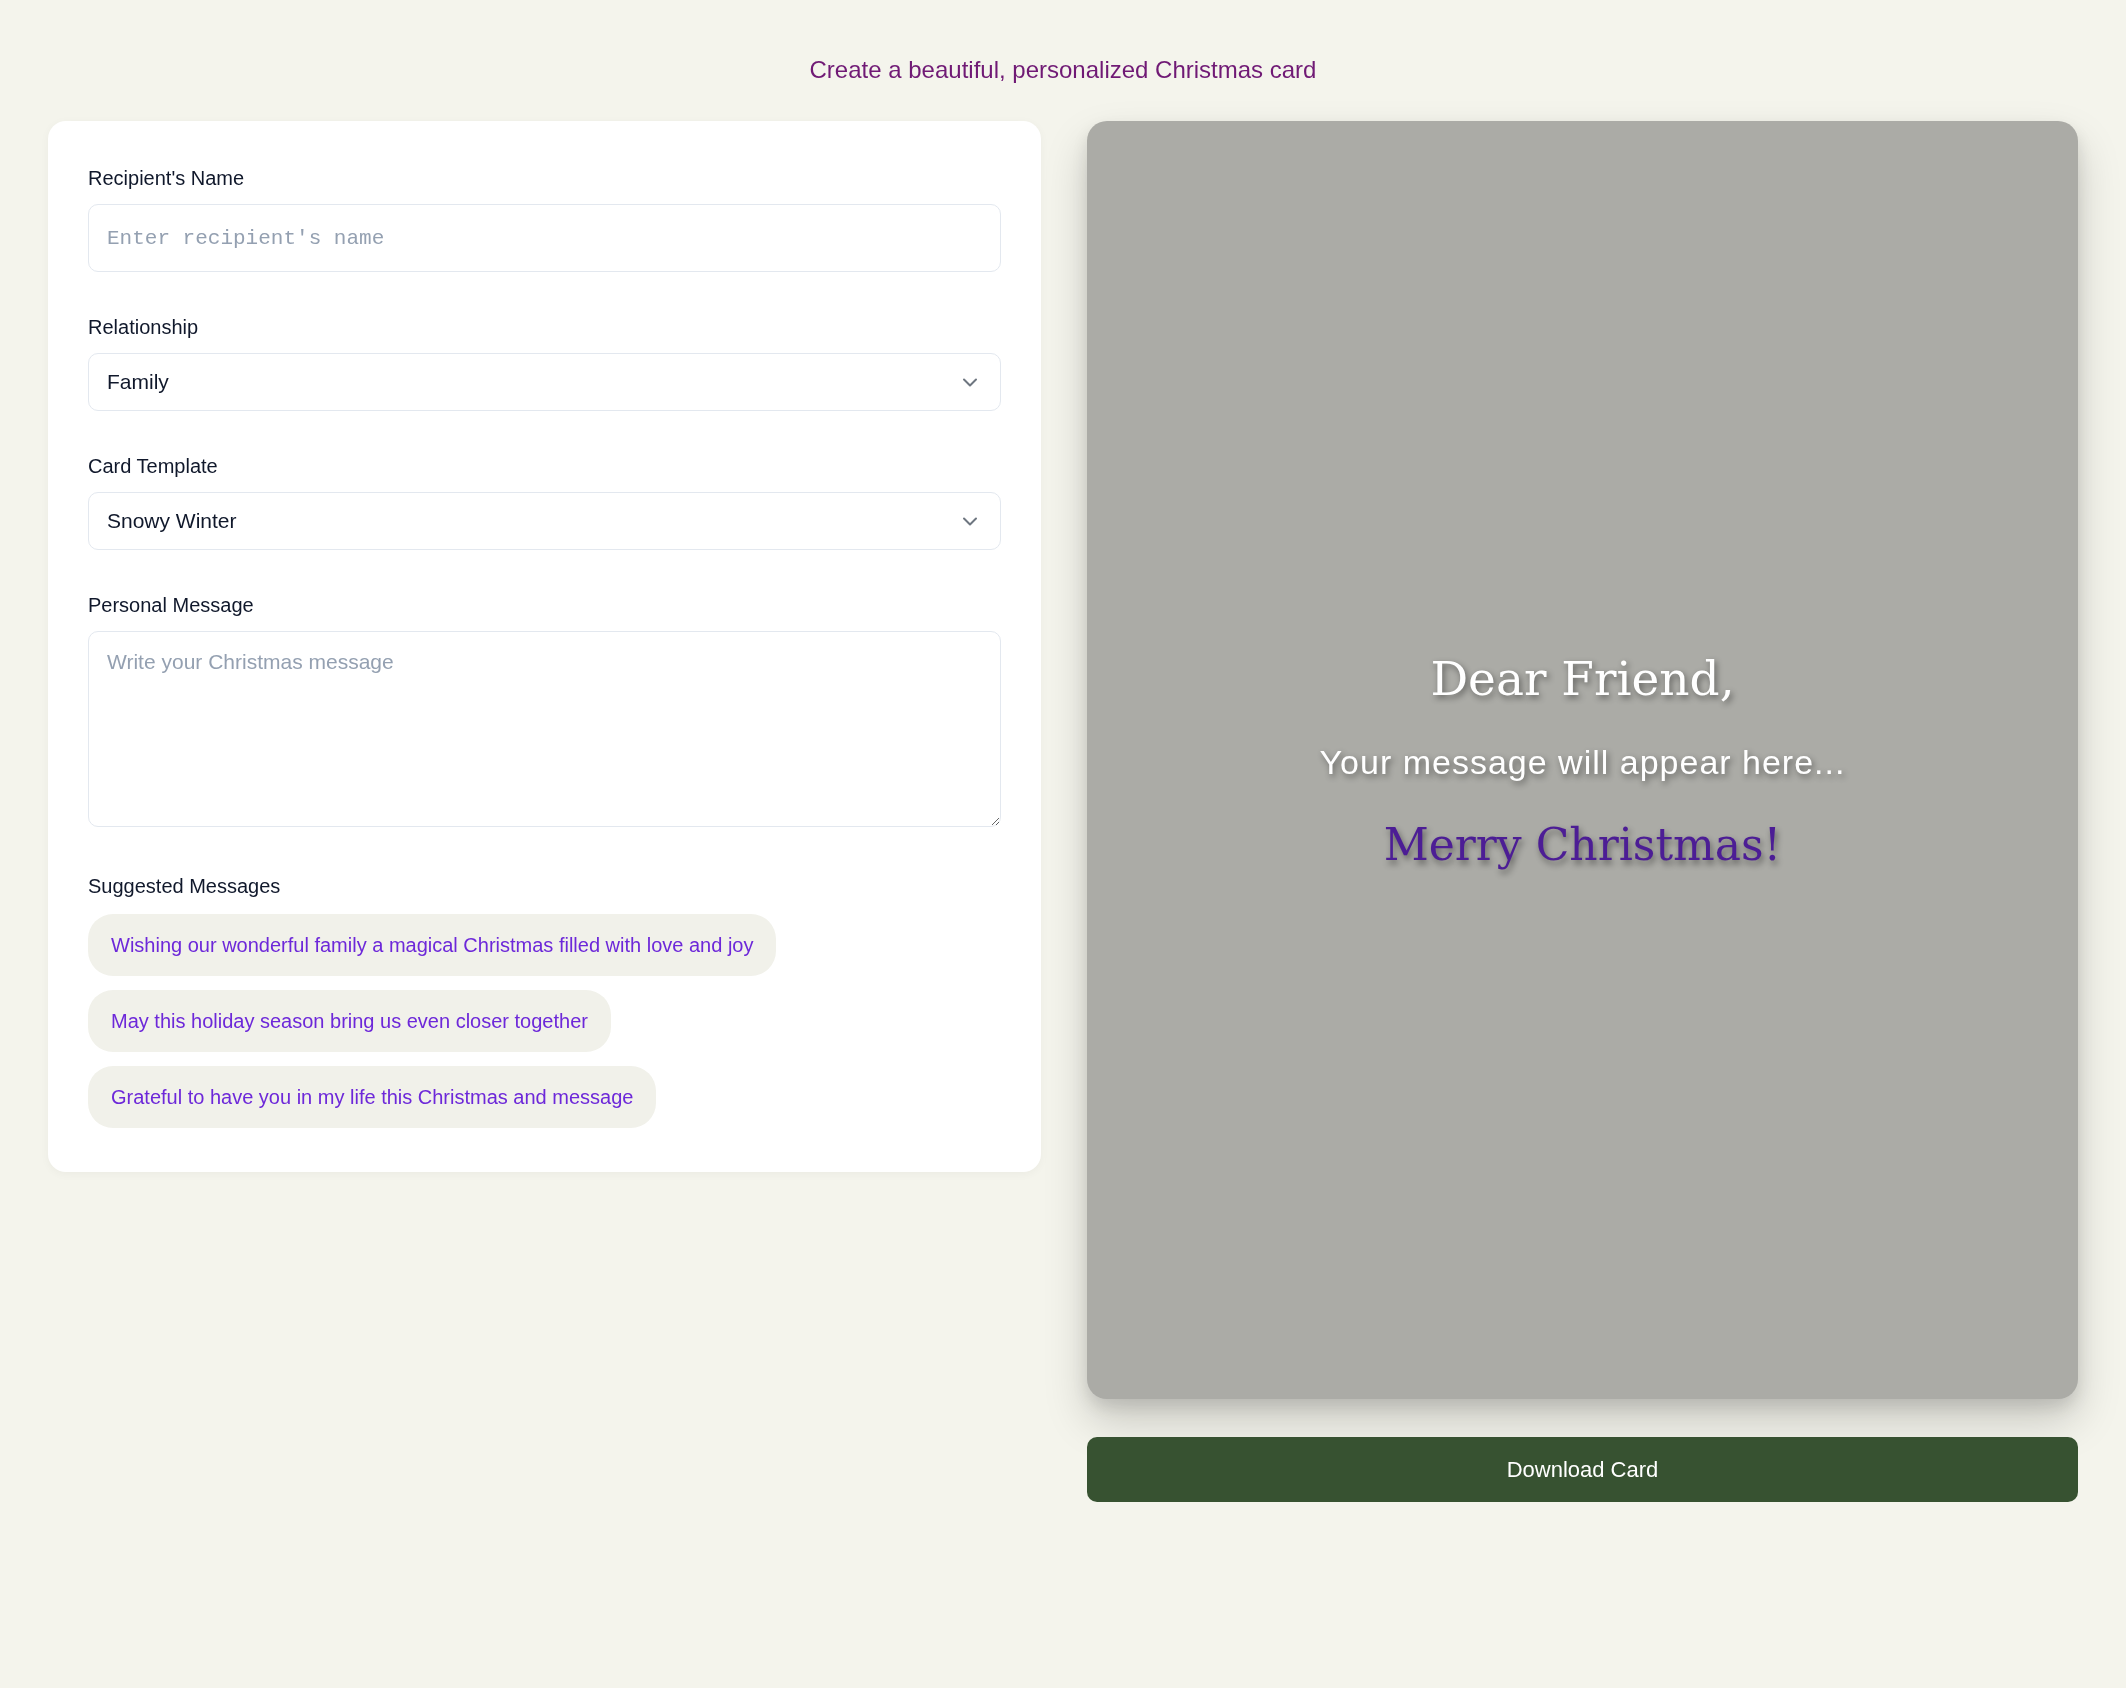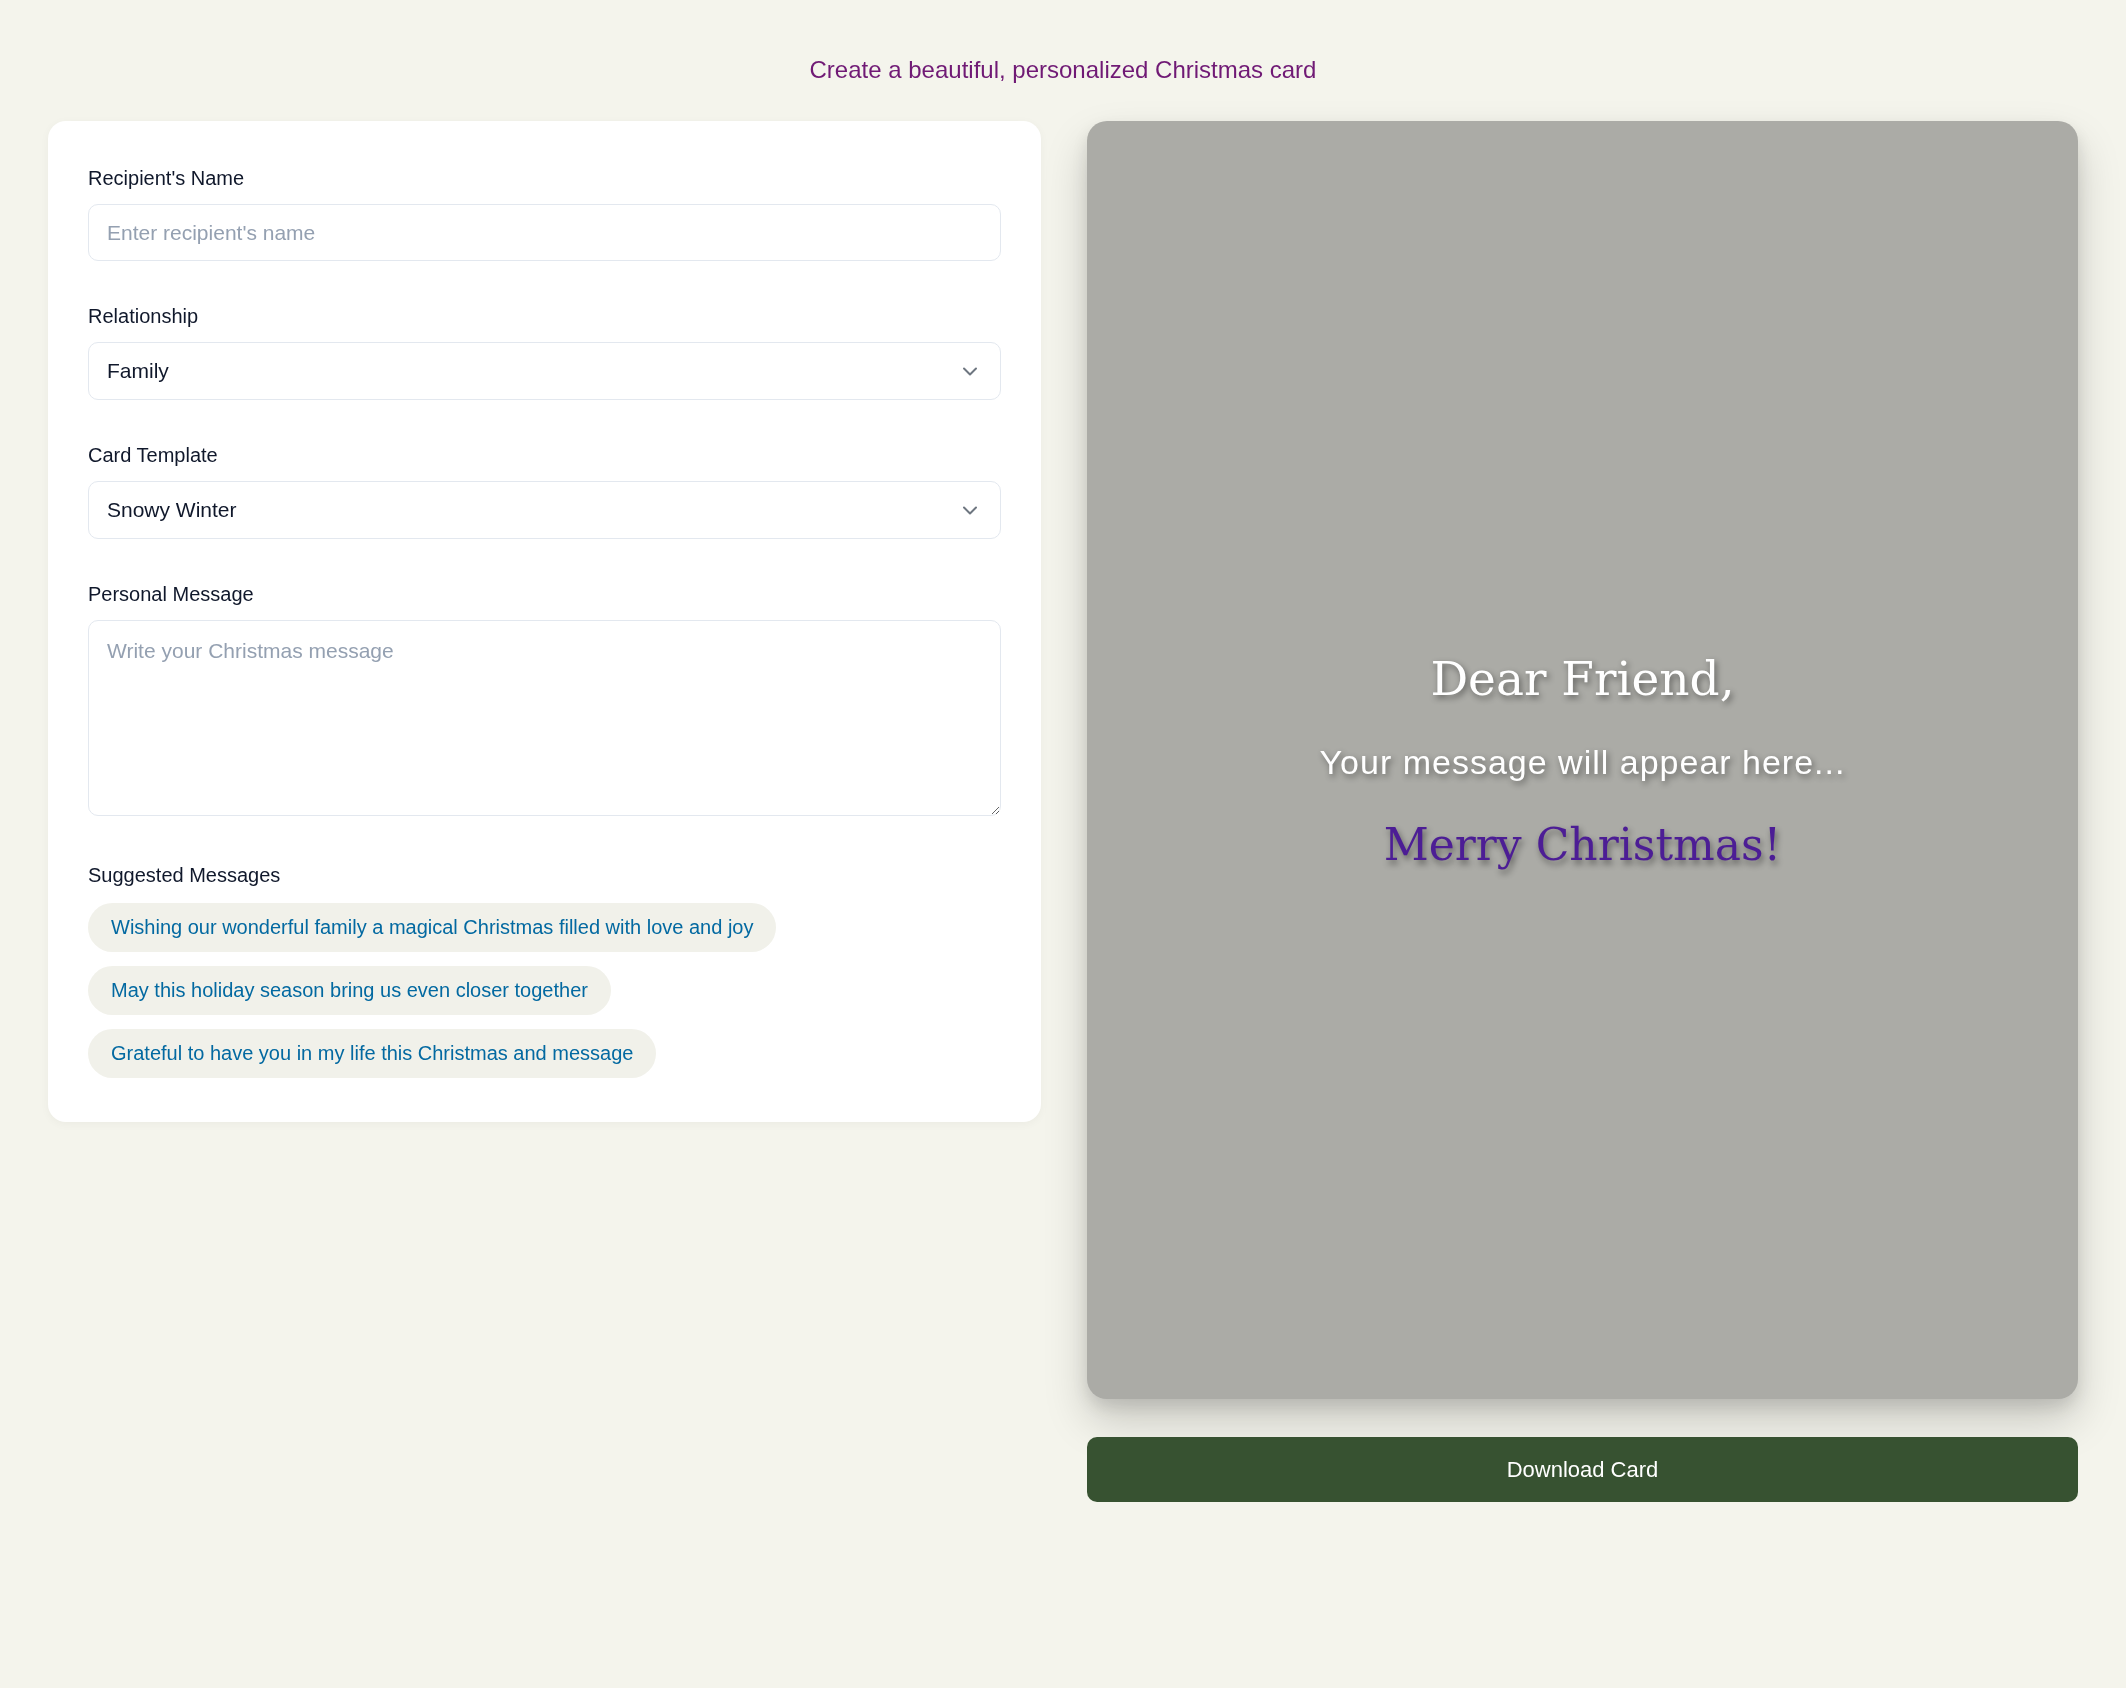--- a/index.html
+++ b/index.html
@@ -53,22 +53,23 @@
   .text-input, .select-box, .textarea-input {
     width: 100%;
     background: #FFFFFF;
     border: 1px solid #E3E8EF;
     border-radius: 10px;
     font-family: "Liberation Sans", sans-serif;
     font-size: 21px;
     color: #10182B;
   }
   .text-input {
-    height: 57px;
+    height: 68px;
     padding: 17px 18px;
+    font-family: Liberation Mono, monospace;
   }
   .text-input::placeholder, .textarea-input::placeholder { color: #94A0B1; opacity: 1; }
   .select-box {
     height: 58px;
     padding: 0 18px;
     display: flex;
     align-items: center;
     justify-content: space-between;
     cursor: pointer;
   }
@@ -78,28 +79,28 @@
     height: 196px;
     padding: 15px 18px;
     resize: both;
     line-height: 1.45;
   }
   .suggestions { margin-bottom: 0; }
   .pill-list { display: flex; flex-direction: column; align-items: flex-start; gap: 14px; margin-top: 16px; }
   .pill {
     display: inline-flex;
     align-items: center;
-    height: 49px;
+    height: 62px;
     padding: 0 23px;
     background: #F1F1EA;
     border: none;
     border-radius: 25px;
     font-family: "Liberation Sans", sans-serif;
     font-size: 20px;
-    color: #0369a1;
+    color: #6d28d9;
     cursor: pointer;
     white-space: nowrap;
   }
   
   .preview-col { width: 991px; }
   .preview-card {
     width: 991px;
     height: 1278px;
     background: #ABABA6;
     border-radius: 20px;

